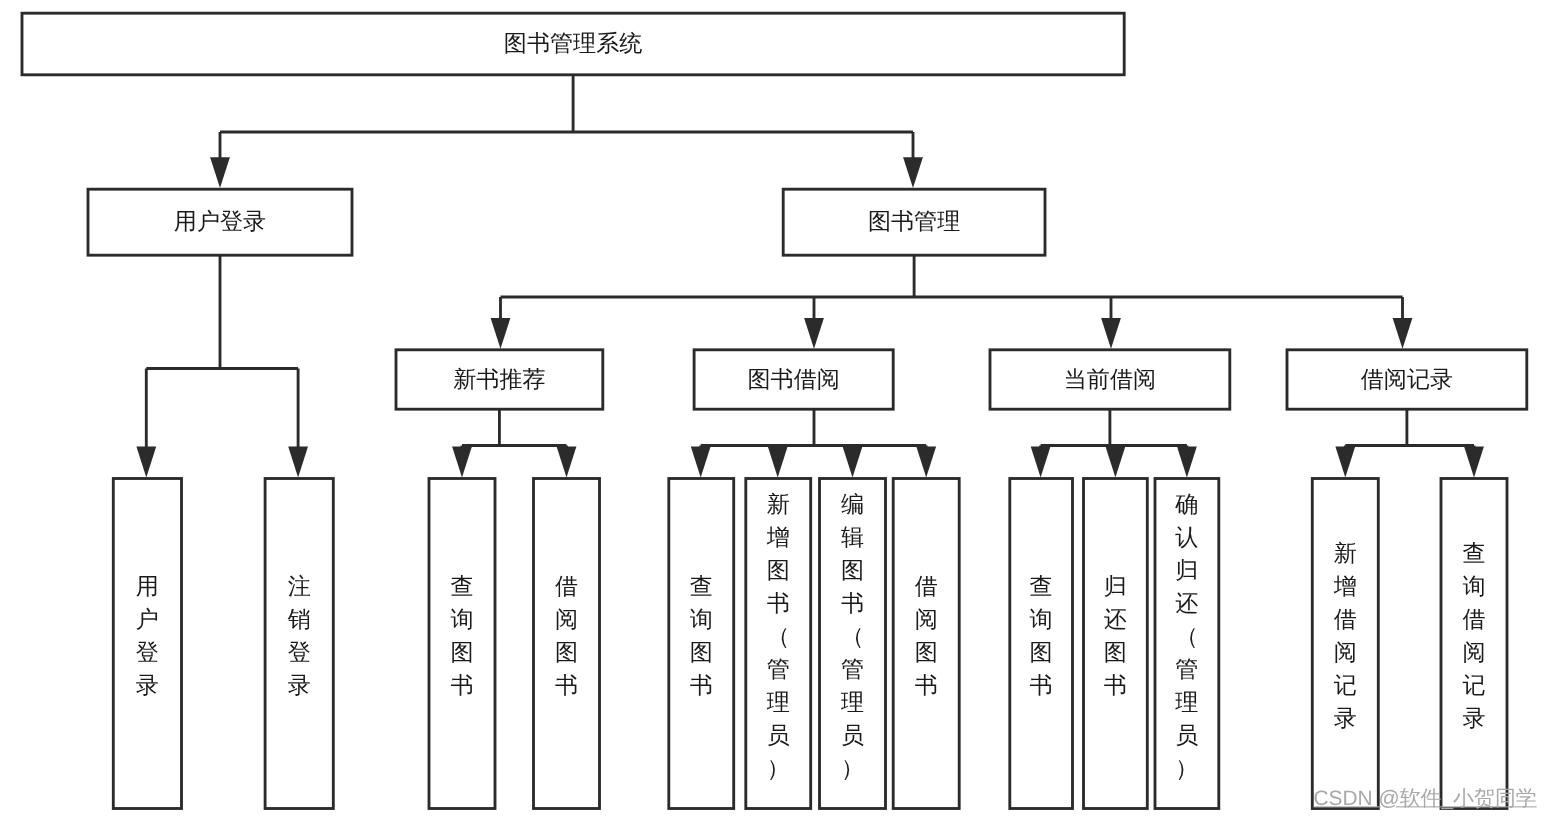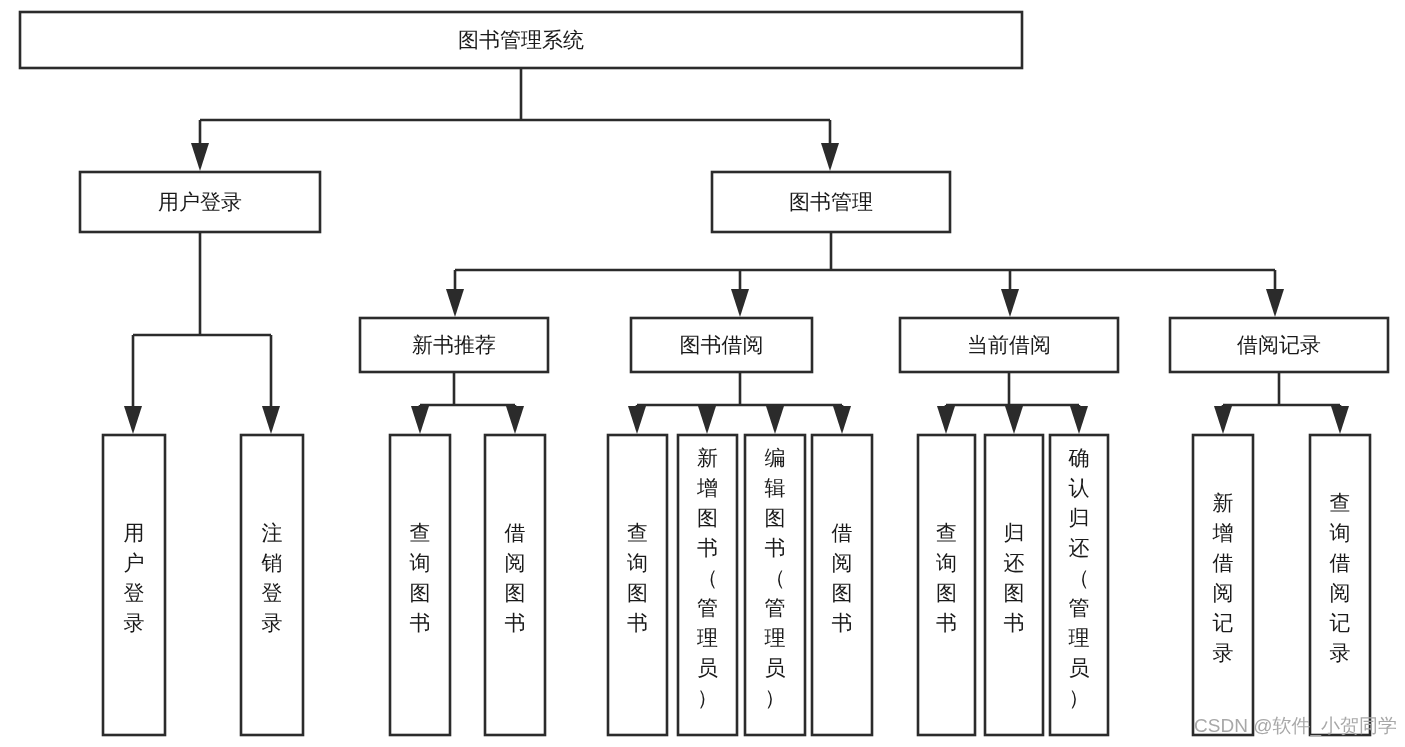--- a/index.html
+++ b/index.html
@@ -56,20 +56,21 @@
   .watermark-text {
     position: absolute;
     right: 8px;
     bottom: 8px;
     font-family: "Liberation Sans", "DejaVu Sans", sans-serif;
     font-size: 19px;
     color: #a8a8a8;
     white-space: nowrap;
     pointer-events: none;
     user-select: none;
+    text-decoration: underline;
   }
 </style>
 </head>
 <body>
 
 <div id="canvas">
   <svg id="diagram-svg" viewBox="0 0 1405 747">
     <g id="connectors-layer">
         <g>
           <line x1="521" y1="68" x2="521" y2="120" class="connector"></line>

